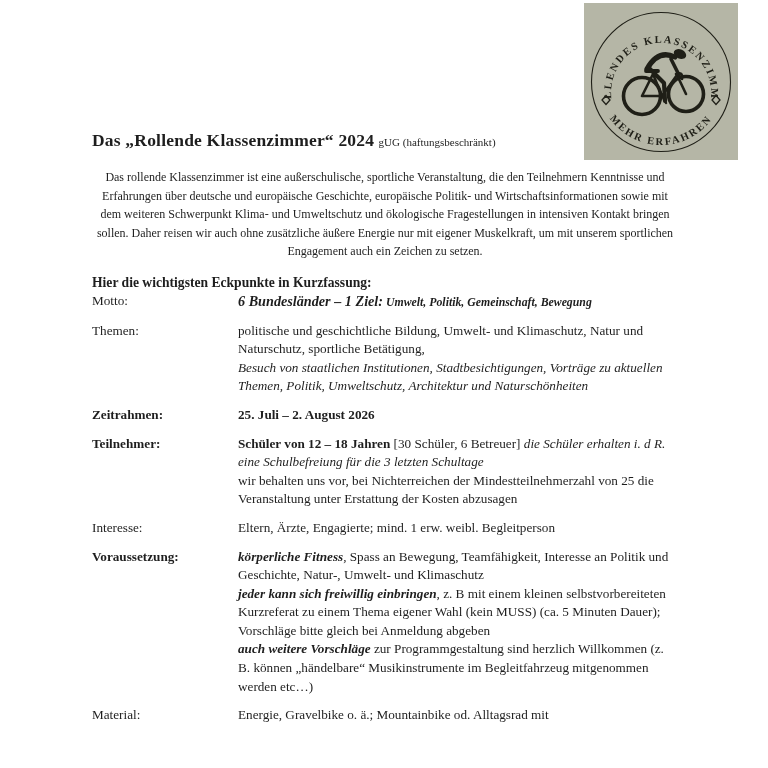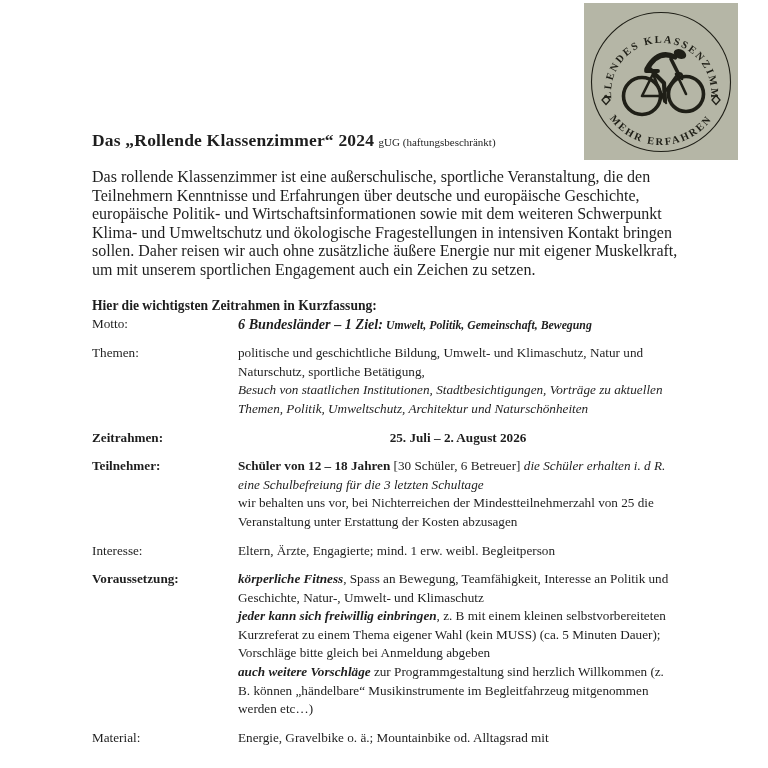--- a/index.html
+++ b/index.html
@@ -14,41 +14,41 @@
   .doc {
     position: absolute;
     left: 92px; top: 129px;
     width: 586px;
   }
   .title-line { font-size: 17.5px; line-height: 22px; }
   .title { font-weight: bold; letter-spacing: 0.2px; }
   .title-suffix { font-size: 11px; font-weight: normal; margin-top: 37px; }
   .intro {
     margin-top: 15px;
-    font-size: 16px;
+    font-size: 12px;
     line-height: 18.6px;
-    text-align: left;
+    text-align: center;
   }
   .heading {
     margin-top: 10px;
     font-size: 13.6px;
     font-weight: bold;
     line-height: 19px;
   }
   .rows { }
   .row {
     display: grid;
     grid-template-columns: 146px 1fr;
     margin-bottom: 10px;
     font-size: 13.2px;
     line-height: 18.6px;
   }
   .row .label { font-weight: normal; }
   .row.lbl-bold .label { font-weight: bold; }
-  .b  { font-weight: bold; text-align: center; }
+  .b  { font-weight: bold; }
   .bi { font-weight: bold; font-style: italic; }
   .it { font-style: italic; }
   .motto-main { font-size: 14.2px; }
   .motto-sub  { font-size: 11.8px; }
   .logo {
     position: absolute;
     left: 584px; top: 3px;
     width: 154px; height: 157px;
   }
   .logo svg { display: block; }
@@ -110,21 +110,21 @@
 </div>
 
 <div class="doc">
 
   <div class="title-line"><span class="title">Das „Rollende Klassenzimmer“ 2024</span>
     <span class="title-suffix">gUG (haftungsbeschränkt)</span>
   </div>
 
   <p class="intro">Das rollende Klassenzimmer ist eine außerschulische, sportliche Veranstaltung, die den Teilnehmern Kenntnisse und Erfahrungen über deutsche und europäische Geschichte, europäische Politik- und Wirtschaftsinformationen sowie mit dem weiteren Schwerpunkt Klima- und Umweltschutz und ökologische Fragestellungen in intensiven Kontakt bringen sollen. Daher reisen wir auch ohne zusätzliche äußere Energie nur mit eigener Muskelkraft, um mit unserem sportlichen Engagement auch ein Zeichen zu setzen.</p>
 
-  <div class="heading">Hier die wichtigsten Zeitrahmen in Kurzfassung:</div>
+  <div class="heading">Hier die wichtigsten Eckpunkte in Kurzfassung:</div>
 
   <div class="rows">
 
     <div class="row">
       <div class="label">Motto:</div>
       <div><span class="bi motto-main">6 Bundesländer – 1 Ziel:</span><span class="bi motto-sub"> Umwelt, Politik, Gemeinschaft, Bewegung</span></div>
     </div>
 
     <div class="row">
       <div class="label">Themen:</div>

